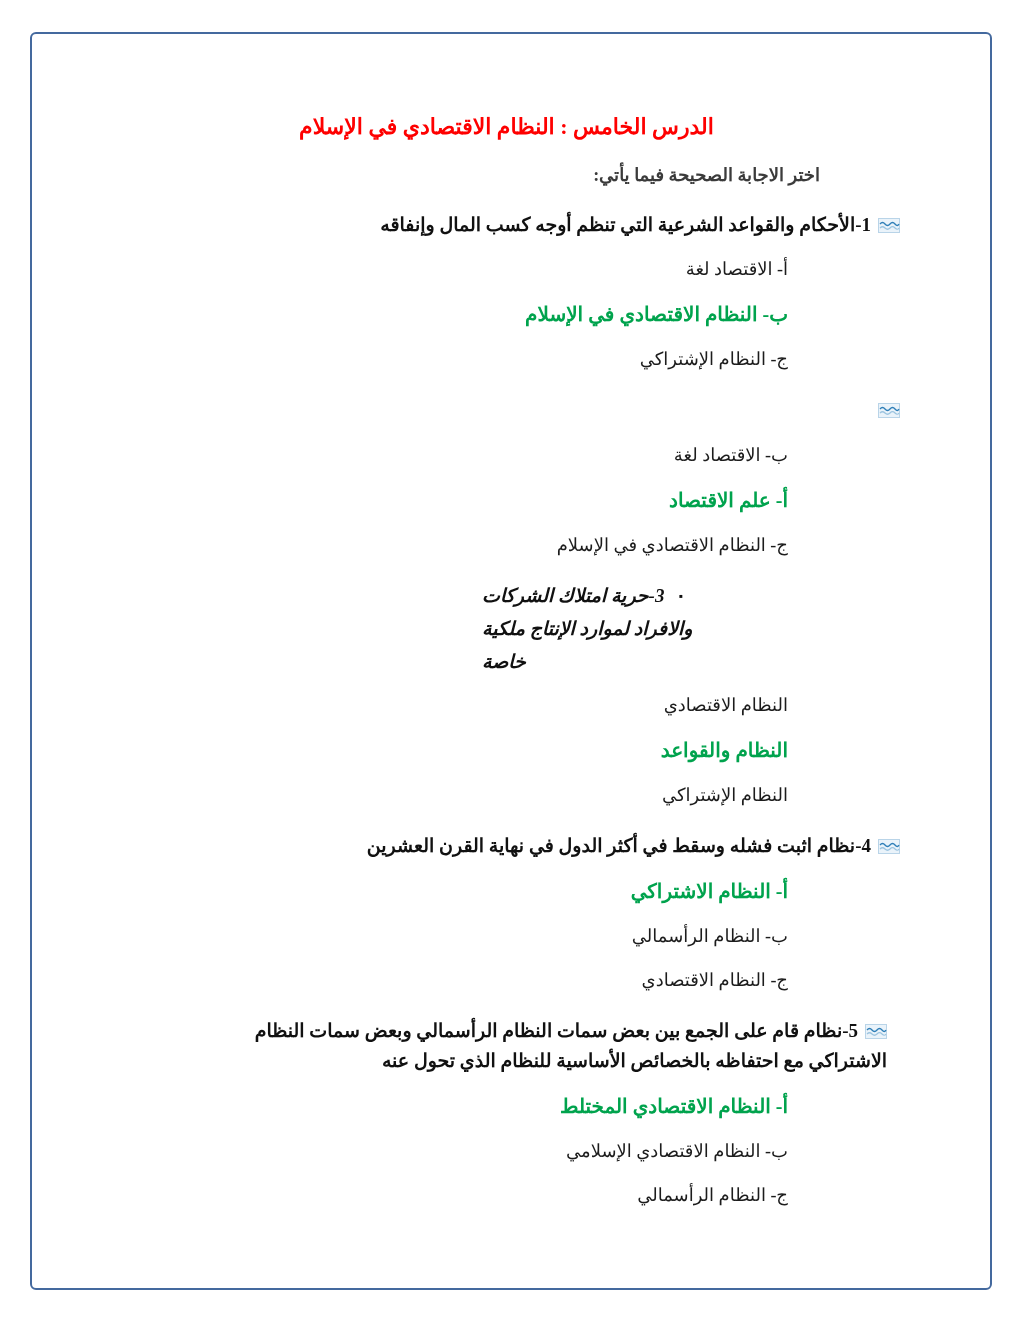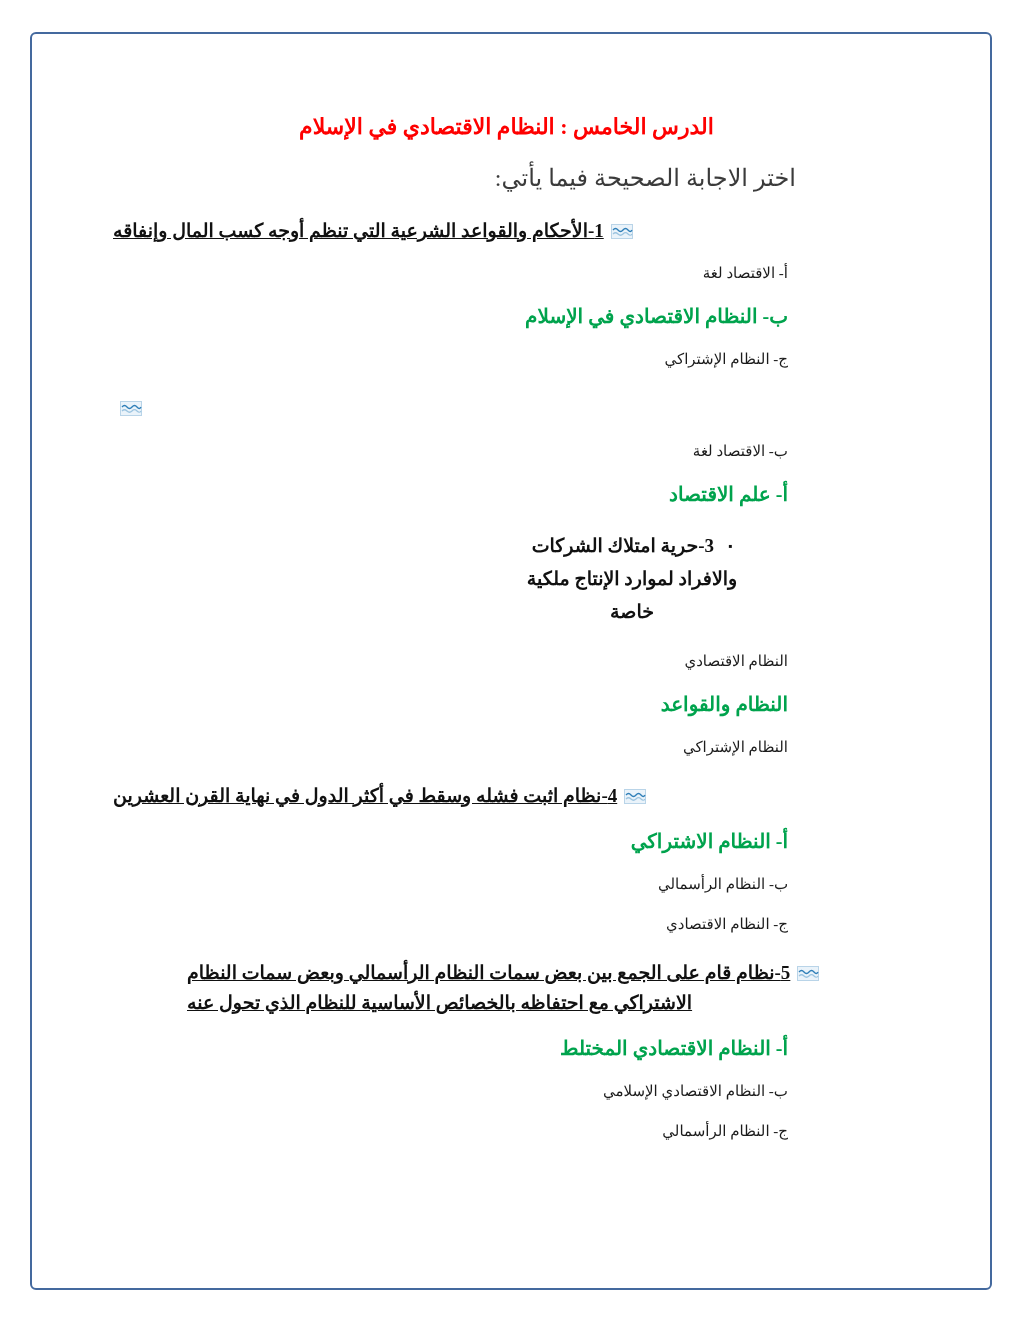--- a/index.html
+++ b/index.html
@@ -26,64 +26,64 @@
   }
   .title {
     text-align: center;
     color: #fe0000;
     font-size: 22px;
     font-weight: bold;
     margin-bottom: 24px;
   }
   .subtitle {
     text-align: right;
-    margin-right: 104px;
-    font-size: 24px;
+    margin-right: 80px;
+    font-size: 18px;
     color: #3b3b3b;
-    font-weight: normal;
+    font-weight: bold;
     margin-bottom: 10px;
   }
   .question {
     font-size: 19px;
     font-weight: bold;
     color: #111111;
-    text-align: left;
+    text-align: right;
     line-height: 1.55;
     padding: 14px 0 8px 0;
-    text-decoration: underline;
   }
   .question .qtext { display: inline; }
   .q5 .qtext { display: inline; }
   .q5 { max-width: 700px; margin-right: 13px; }
   .qicon {
     display: inline-block;
     width: 22px; height: 15px;
     margin-left: 7px;
     vertical-align: -2px;
   }
   .answer {
-    font-size: 15px;
+    font-size: 18px;
     color: #1c1c1c;
     text-align: right;
     margin-right: 112px;
     padding: 11px 0;
   }
   .answer.correct {
     color: #00a34d;
     font-weight: bold;
     font-size: 20px;
   }
   .q3 {
     width: 300px;
-    margin: 12px 118px 12px 0;
+    margin: 12px 118px 4px 0;
     font-size: 19px;
     font-weight: bold;
     color: #111111;
     line-height: 1.75;
-    text-align: center;
+    text-align: left;
+    font-style: italic;
   }
   .q3-bullet {
     font-size: 12px;
     margin-left: 14px;
     vertical-align: 2px;
     color: #111111;
   }
 </style>
 </head>
 <body>
@@ -108,20 +108,21 @@
 
     <div class="question">
       <span class="qicon"><svg width="22" height="15" viewBox="0 0 22 15">
             <rect x="0.5" y="0.5" width="21" height="14" fill="#eaf3fa" stroke="#b9d4e8"></rect>
             <path d="M2 6 q2.5 -3 5 0 t5 0 t5 0 t4 0" fill="none" stroke="#2f7fb8" stroke-width="1.3"></path>
             <path d="M2 10 q2.5 -2.5 5 0 t5 0 t5 0 t4 0" fill="none" stroke="#9cc4e0" stroke-width="1.2"></path>
           </svg></span>
     </div>
     <div class="answer">ب- الاقتصاد لغة</div>
     <div class="answer correct">أ- علم الاقتصاد</div>
+    <div class="answer">ج- النظام الاقتصادي في الإسلام</div>
 
     <div class="q3">
       <div><span class="q3-bullet">▪</span><span>3-حرية امتلاك الشركات</span></div>
       <div>والافراد لموارد الإنتاج ملكية</div>
       <div>خاصة</div>
     </div>
     <div class="answer">النظام الاقتصادي</div>
     <div class="answer correct">النظام والقواعد</div>
     <div class="answer">النظام الإشتراكي</div>
 

